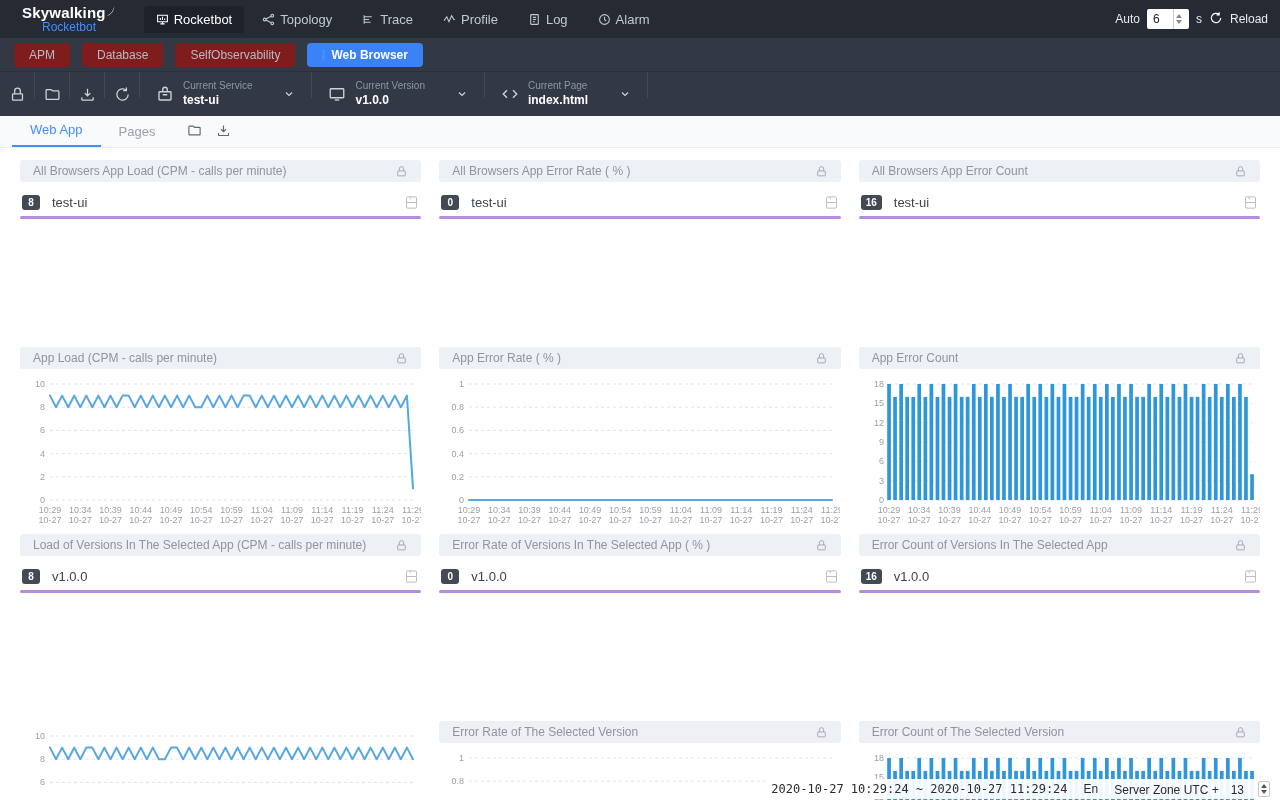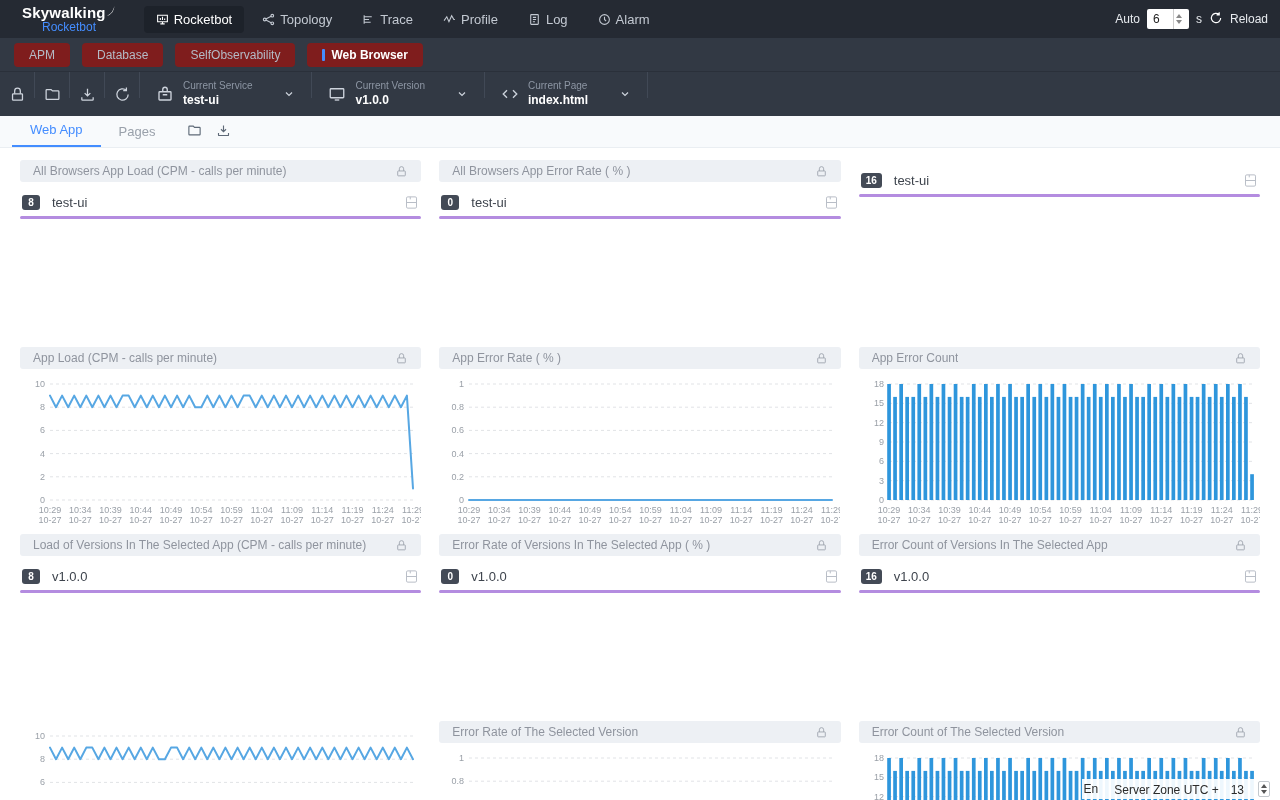--- a/index.html
+++ b/index.html
@@ -23,21 +23,21 @@
     font-family:"Liberation Sans", sans-serif; }
   .stepper { display:flex; flex-direction:column; border-left:1px solid #ccc; height:100%; justify-content:center; padding:0 2px; }
   .stepper i { border:solid transparent; border-width:0 3px 4px 3px; border-bottom-color:#888; width:0; height:0; display:block; margin:1px 0; }
   .stepper i.dn { transform:rotate(180deg); }
   .reload-icon svg { width:14px; height:14px; stroke:#fff; fill:none; stroke-width:2; }
 
   
   .subnav { height:34px; background:#323944; display:flex; align-items:center; gap:12px; padding:0 14px;
     border-bottom:1px solid #2a303a; }
   .subnav-btn { background:#7f1d1d; color:#b4bbc6; font-size:12px; padding:5px 15px; border-radius:4px; cursor:pointer; }
-  .subnav-btn.active { background:#7f1d1d; color:#fff; font-weight:bold; display:flex; align-items:center; gap:6px; }
+  .subnav-btn.active { background:#3b82f6; color:#fff; font-weight:bold; display:flex; align-items:center; gap:6px; }
   .blue-bar { width:3px; height:12px; background:#448dff; border-radius:1px; display:inline-block; }
 
   
   .toolbar { height:44px; background:#323944; display:flex; }
   .tool-icon { width:34px; display:flex; justify-content:center; align-items:center; cursor:pointer; }
   .tool-icon svg { width:17px; height:17px; stroke:#cdd3dc; fill:none; stroke-width:1.8; }
   .tool-sep { width:1px; height:26px; background:#414956; }
   .selector { display:flex; align-items:center; gap:9px; padding:0 16px; cursor:pointer; }
   .selector svg.lead { width:18px; height:18px; stroke:#cdd3dc; fill:none; stroke-width:1.8; }
   .sel-texts { display:flex; flex-direction:column; line-height:1.25; }
@@ -280,20 +280,27 @@
         <span class="badge">0</span>
         <span class="inst-name">test-ui</span>
         <svg viewBox="0 0 24 24">
           <rect x="4" y="3" width="16" height="18" rx="2"></rect>
           <path d="M4 12h16M10 3v4"></path>
         </svg>
       </div>
       <div class="progress" style="background: rgb(180, 140, 224);"></div>
     </div>
     <div class="card">
+      <div class="card-header">
+        <span class="card-title">All Browsers App Error Count</span>
+        <svg viewBox="0 0 24 24">
+          <rect x="5" y="11" width="14" height="9" rx="1"></rect>
+          <path d="M8 11V7a4 4 0 0 1 8 0v4"></path>
+        </svg>
+      </div>
       <div class="list-row">
         <span class="badge">16</span>
         <span class="inst-name">test-ui</span>
         <svg viewBox="0 0 24 24">
           <rect x="4" y="3" width="16" height="18" rx="2"></rect>
           <path d="M4 12h16M10 3v4"></path>
         </svg>
       </div>
       <div class="progress" style="background: rgb(180, 140, 224);"></div>
     </div>
@@ -686,20 +693,21 @@
           <rect x="367.0" y="12.0" width="3.7" height="116.0" fill="#2e96dc"></rect>
           <rect x="373.0" y="24.9" width="3.7" height="103.1" fill="#2e96dc"></rect>
           <rect x="379.1" y="12.0" width="3.7" height="116.0" fill="#2e96dc"></rect>
           <rect x="385.1" y="24.9" width="3.7" height="103.1" fill="#2e96dc"></rect>
           <rect x="391.2" y="24.9" width="3.7" height="103.1" fill="#2e96dc"></rect>
         </svg></div>
     </div>
   </div>
 
 <div class="footer">
+  <span class="time-range">2020-10-27 10:29:24 ~ 2020-10-27 11:29:24</span>
   <span class="lang">En</span>
   <span class="zone">
     <span>Server Zone UTC +</span>
     <span>13</span>
     <span class="zone-spin">
         <i></i>
         <i class="dn"></i>
       </span>
   </span>
 </div>

